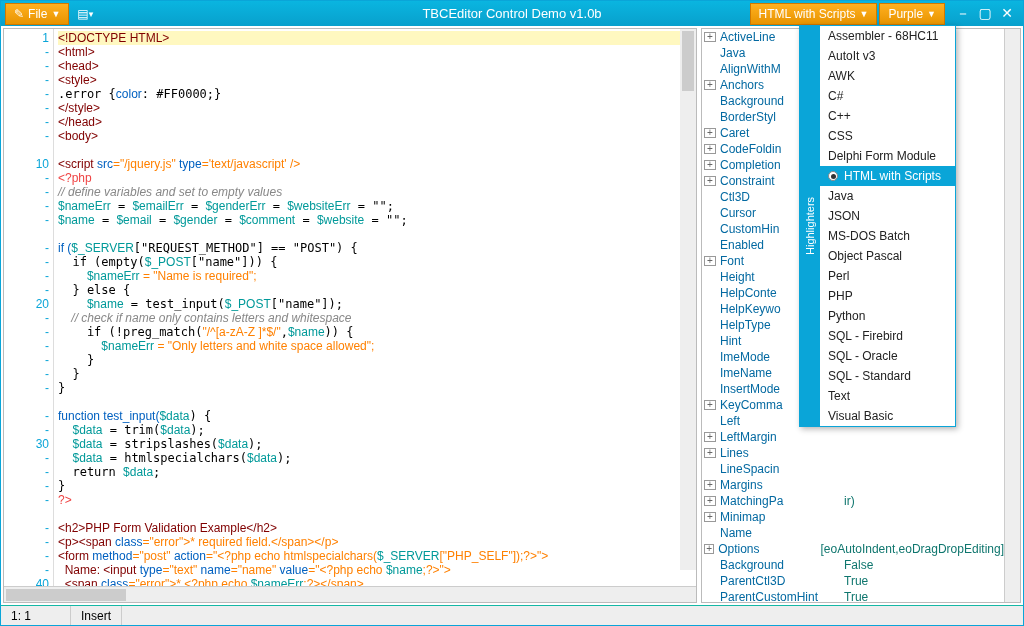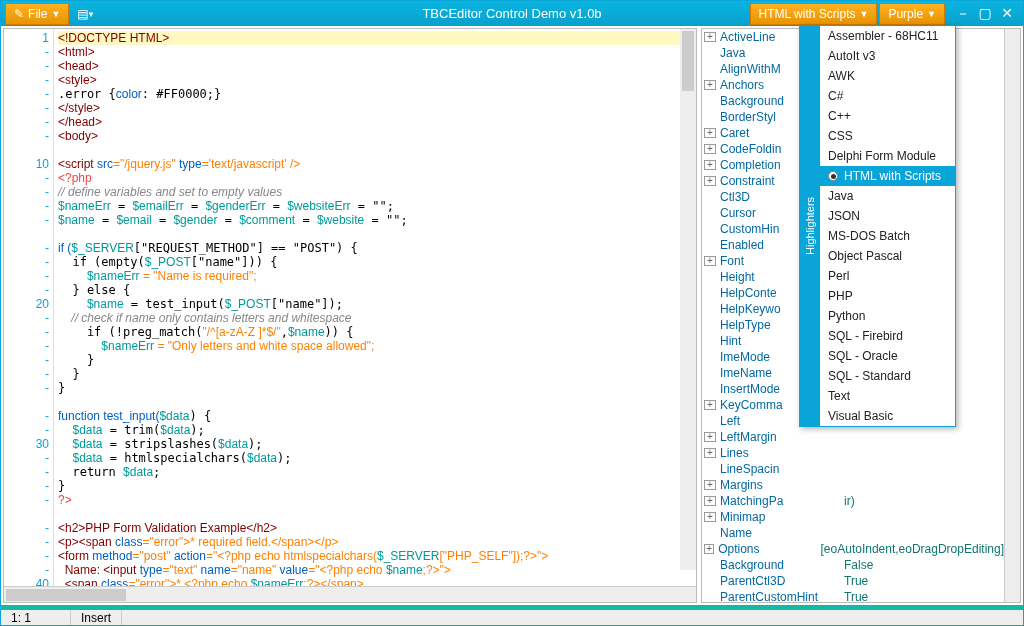--- a/index.html
+++ b/index.html
@@ -26,21 +26,21 @@
 .hscroll .thumb{width:120px;height:12px;background:#ccc;margin:2px}
 .vscroll{width:16px;background:#eee;position:absolute;right:0;top:0;bottom:16px}
 .vscroll .thumb{width:12px;height:60px;background:#ccc;margin:2px}
 .prop-pane{width:320px;display:flex;border:1px solid #bbb;margin:2px;position:relative}
 .prop-grid{flex:1;overflow:hidden;font-size:11px;background:#fff}
 .prop-row{display:flex;height:16px;align-items:center}
 .prop-exp{width:12px;text-align:center;color:#666;font-size:10px;border:1px solid #999;height:10px;line-height:8px;margin:0 2px;background:#fff}
 .prop-name{width:122px;padding-left:2px;color:#0369a1}
 .prop-val{flex:1;padding-left:4px;color:#0f766e}
 .prop-vscroll{width:16px;background:#eee;border-left:1px solid #ccc}
-.statusbar{height:20px;background:#eee;border-top:5px solid #14b8a6;display:flex;align-items:center;font-size:11px}
+.statusbar{height:20px;background:#eee;border-top:1px solid #14b8a6;display:flex;align-items:center;font-size:11px}
 .sb-cell{padding:0 10px;border-right:1px solid #ccc;height:100%;display:flex;align-items:center}
 .dropdown{position:absolute;top:25px;right:68px;width:157px;background:#fff;border:1px solid #0aa5d8;box-shadow:2px 2px 6px rgba(0,0,0,.3);z-index:100;display:flex}
 .dd-tab{width:20px;background:#0aa5d8;color:#fff;writing-mode:vertical-rl;transform:rotate(180deg);text-align:center;font-size:11px;padding:4px 0;display:flex;align-items:center;justify-content:center}
 .dd-list{flex:1}
 .dd-item{padding:3px 8px;font-size:12px;color:#222;display:flex;align-items:center;gap:6px}
 .dd-item.sel{background:#0aa5d8;color:#fff}
 .radio{width:10px;height:10px;border:1px solid #888;border-radius:50%;display:inline-flex;align-items:center;justify-content:center;background:#fff}
 .radio.on::after{content:"";width:5px;height:5px;background:#333;border-radius:50%}
 .caret{font-size:9px}
 </style>

